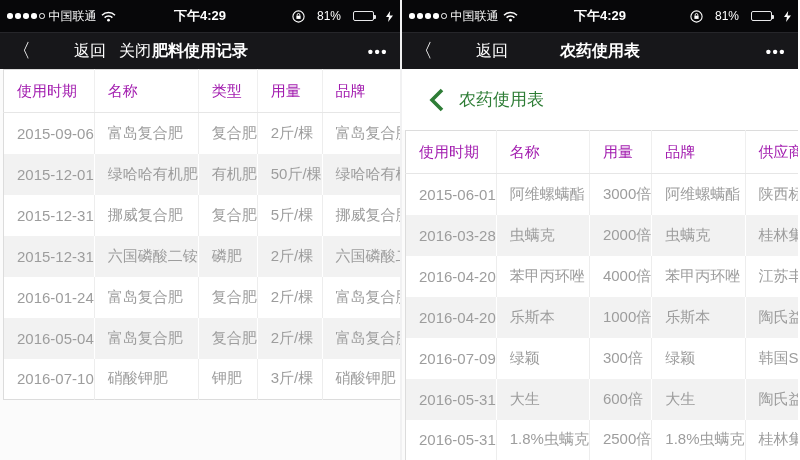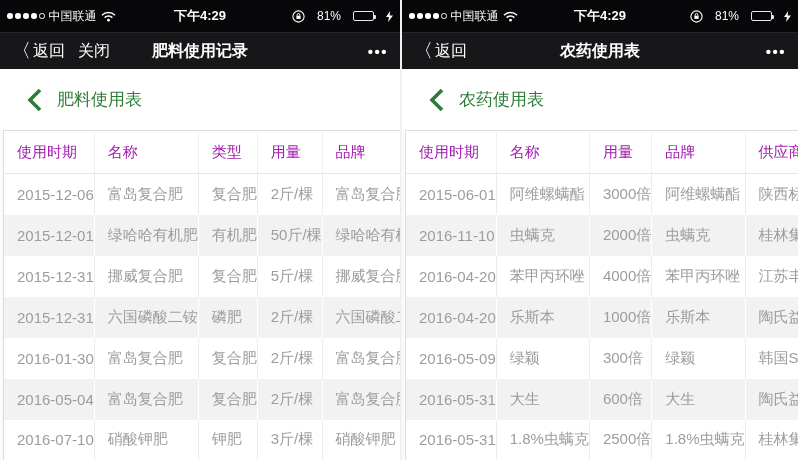--- a/index.html
+++ b/index.html
@@ -20,21 +20,21 @@
   .sb-right { margin-left:auto; display:flex; align-items:center; gap:12px; }
   .batt { width:21px; height:10px; border:1px solid #e8e8ea; border-radius:2px; padding:1px; position:relative; }
   .batt-fill { height:100%; width:81%; background:#57d463; border-radius:1px; }
   .batt-tip { position:absolute; right:-3px; top:2.5px; width:2px; height:4px; background:#e8e8ea; border-radius:0 1px 1px 0; }
 
   
   .navbar { height:37px; background:#17171a; color:#fff; display:flex; align-items:center;
             padding:0 12px; position:relative; border-top:1px solid #26262a; }
   .nav-back { display:flex; align-items:center; gap:2px; cursor:pointer; }
   .nav-chevron { font-size:19px; line-height:1; font-weight:300; margin-top:-2px; }
-  .nav-label { font-size:16px; }
+  .nav-label { font-size:16px;margin-left:41px; }
   .nav-close { font-size:16px; margin-left:13px; cursor:pointer; }
   .nav-title { position:absolute; left:50%; transform:translateX(-50%); font-size:16px; font-weight:bold; white-space:nowrap; }
   .nav-more { margin-left:auto; font-size:15px; letter-spacing:1.5px; font-weight:bold; cursor:pointer; }
 
   
   .pageheader { height:61px; background:#fff; display:flex; align-items:center; padding-left:27px; }
   .ph-chevron { display:flex; align-items:center; cursor:pointer; }
   .ph-title { color:#2e7d36; font-size:17px; margin-left:15px; }
 
   
@@ -94,49 +94,41 @@
     <div class="navbar">
       <span class="nav-back">
         <span class="nav-chevron">〈</span>
         <span class="nav-label">返回</span>
       </span>
       <span class="nav-close">关闭</span>
       <span class="nav-title">肥料使用记录</span>
       <span class="nav-more">•••</span>
     </div>
 
-    <div class="pageheader">
-      <span class="ph-chevron">
-        <svg width="15" height="24" viewBox="0 0 15 24">
-          <polyline points="13,2 3,12 13,22" stroke="#2e7d36" stroke-width="3.6" fill="none"></polyline>
-        </svg>
-      </span>
-      <span class="ph-title">肥料使用表</span>
-    </div>
 
     <table class="tl">
       <colgroup>
           <col class="c1">
           <col class="c2">
           <col class="c3">
           <col class="c4">
           <col class="c5">
         </colgroup>
       <thead>
           <tr>
             <th>使用时期</th>
             <th>名称</th>
             <th>类型</th>
             <th>用量</th>
             <th>品牌</th>
           </tr>
         </thead>
       <tbody>
           <tr>
-            <td>2015-12-06</td>
+            <td>2015-09-06</td>
             <td>富岛复合肥</td>
             <td>复合肥</td>
             <td>2斤/棵</td>
             <td>富岛复合肥</td>
           </tr>
           <tr>
             <td>2015-12-01</td>
             <td>绿哈哈有机肥</td>
             <td>有机肥</td>
             <td>50斤/棵</td>
@@ -150,21 +142,21 @@
             <td>挪威复合肥</td>
           </tr>
           <tr>
             <td>2015-12-31</td>
             <td>六国磷酸二铵</td>
             <td>磷肥</td>
             <td>2斤/棵</td>
             <td>六国磷酸二铵</td>
           </tr>
           <tr>
-            <td>2016-01-30</td>
+            <td>2016-01-24</td>
             <td>富岛复合肥</td>
             <td>复合肥</td>
             <td>2斤/棵</td>
             <td>富岛复合肥</td>
           </tr>
           <tr>
             <td>2016-05-04</td>
             <td>富岛复合肥</td>
             <td>复合肥</td>
             <td>2斤/棵</td>
@@ -250,42 +242,42 @@
         </thead>
       <tbody>
           <tr>
             <td>2015-06-01</td>
             <td>阿维螺螨酯</td>
             <td>3000倍</td>
             <td>阿维螺螨酯</td>
             <td>陕西标正</td>
           </tr>
           <tr>
-            <td>2016-11-10</td>
+            <td>2016-03-28</td>
             <td>虫螨克</td>
             <td>2000倍</td>
             <td>虫螨克</td>
             <td>桂林集琦</td>
           </tr>
           <tr>
             <td>2016-04-20</td>
             <td>苯甲丙环唑</td>
             <td>4000倍</td>
             <td>苯甲丙环唑</td>
             <td>江苏丰登</td>
           </tr>
           <tr>
             <td>2016-04-20</td>
             <td>乐斯本</td>
             <td>1000倍</td>
             <td>乐斯本</td>
             <td>陶氏益农</td>
           </tr>
           <tr>
-            <td>2016-05-09</td>
+            <td>2016-07-09</td>
             <td>绿颖</td>
             <td>300倍</td>
             <td>绿颖</td>
             <td>韩国SK</td>
           </tr>
           <tr>
             <td>2016-05-31</td>
             <td>大生</td>
             <td>600倍</td>
             <td>大生</td>

